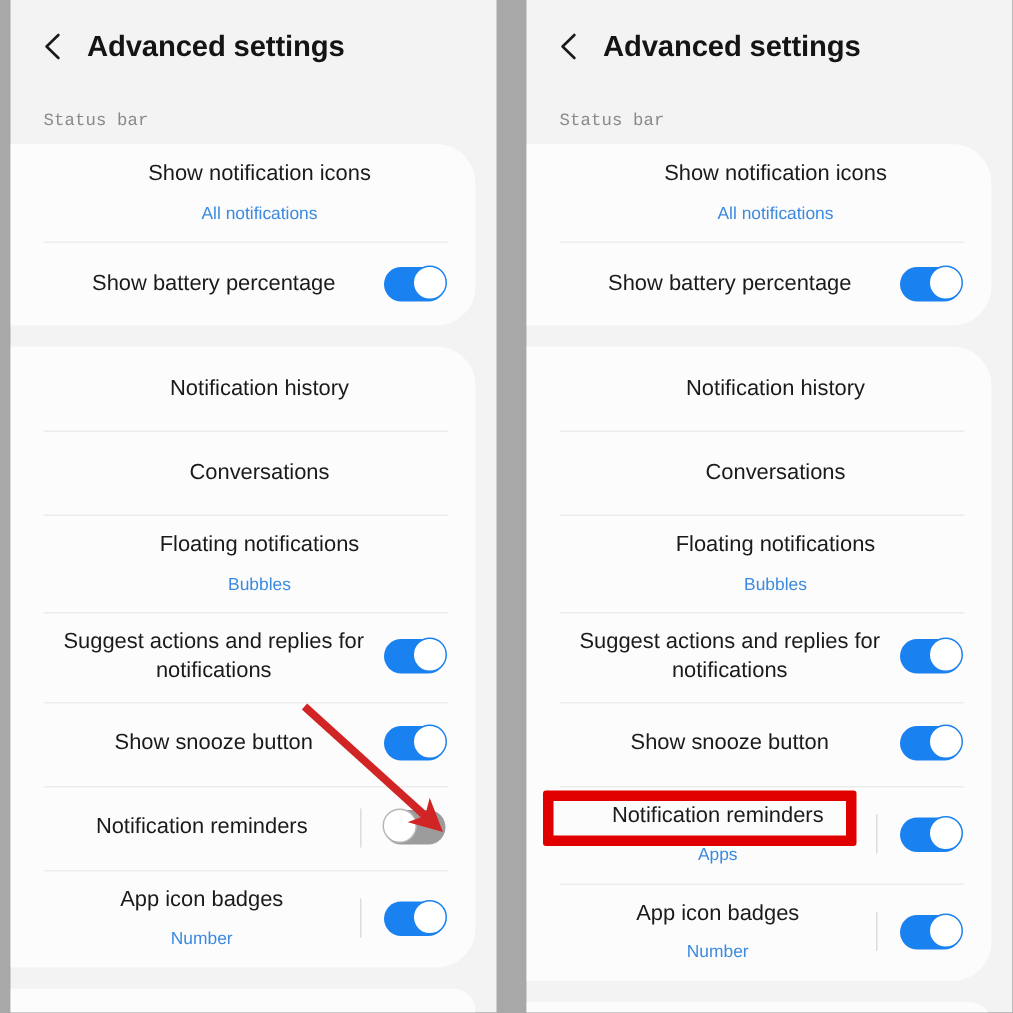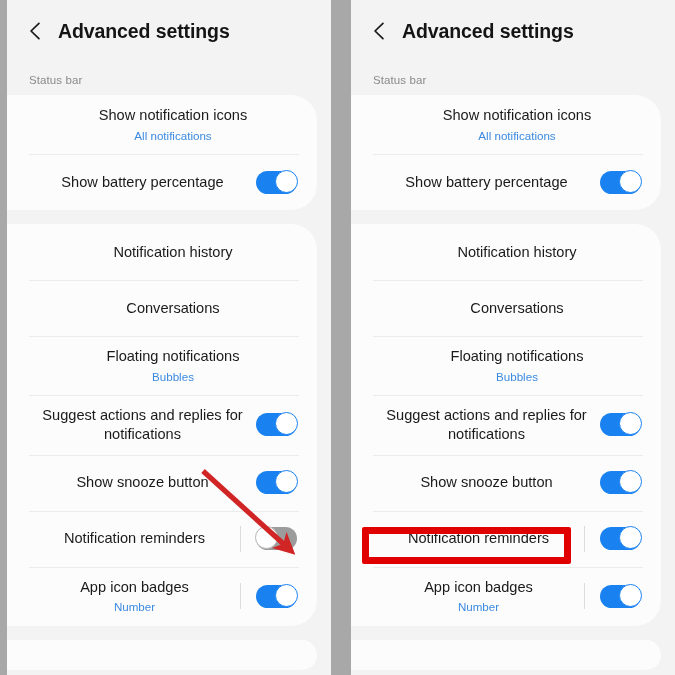--- a/index.html
+++ b/index.html
@@ -54,20 +54,21 @@
     letter-spacing: -0.1px;
     white-space: nowrap;
   }
 
   
   .section-label {
     font-size: 11.5px;
     color: #8a8a8a;
     padding: 12px 0 9px 22px;
     letter-spacing: 0.1px;
+    font-family: Liberation Mono, monospace;
   }
 
   
   .card {
     background: #fcfcfc;
     border-radius: 0 26px 26px 0;
     margin-right: 14px;
     overflow: hidden;
     position: relative;
     text-align: center;
@@ -98,21 +99,21 @@
     min-width: 0;
   }
   .row-title {
     font-size: 14.6px;
     color: #1a1a1a;
     line-height: 1.28;
   }
   .row-sub {
     font-size: 11.6px;
     color: #3b8ae0;
-    margin-top: 4px;
+    margin-top: 10px;
     line-height: 1.25;
   }
 
   
   .toggle-wrap {
     flex: 0 0 auto;
     display: flex;
     align-items: center;
     padding-right: 20px;
   }
@@ -329,20 +330,21 @@
             </div>
             <div class="toggle-wrap">
               <div class="toggle on">
                 <div class="knob"></div>
               </div>
             </div>
           </div>
           <div class="row">
             <div class="row-text">
               <div class="row-title">Notification reminders</div>
+              <div class="row-sub">Apps</div>
             </div>
             <div class="toggle-wrap with-divider">
               <div class="toggle on">
                 <div class="knob"></div>
               </div>
             </div>
           </div>
           <div class="row">
             <div class="row-text">
               <div class="row-title">App icon badges</div>

